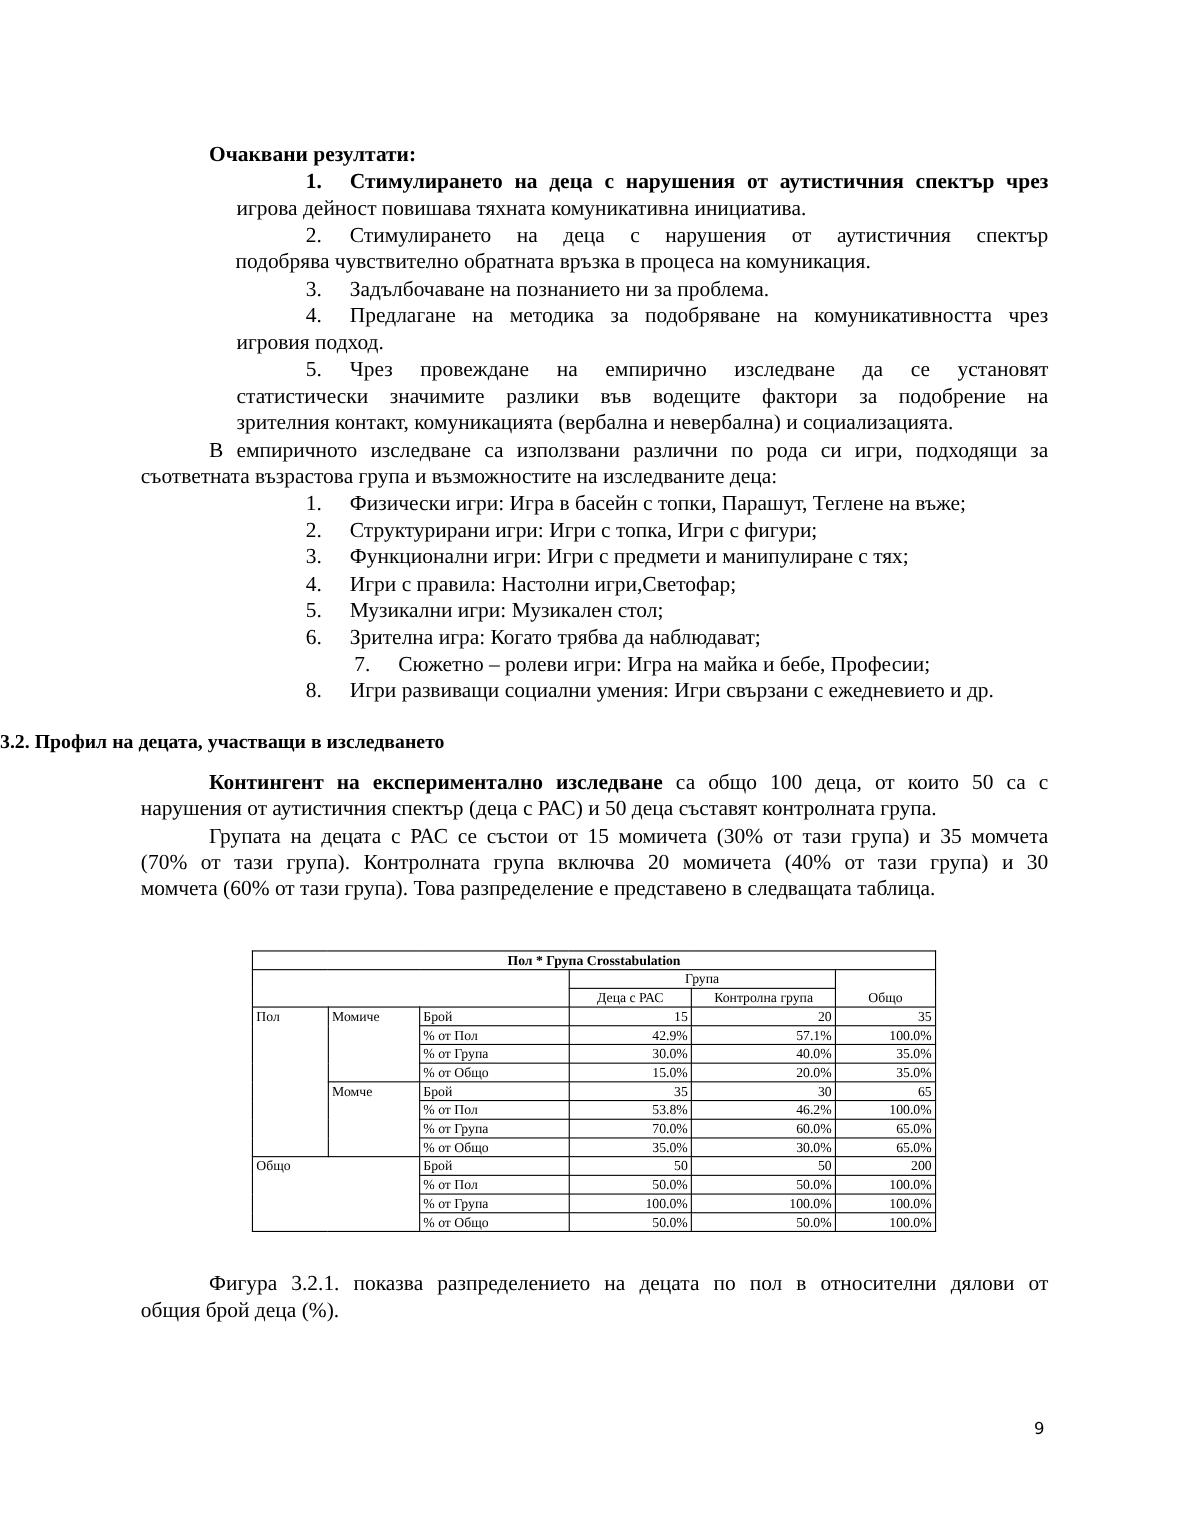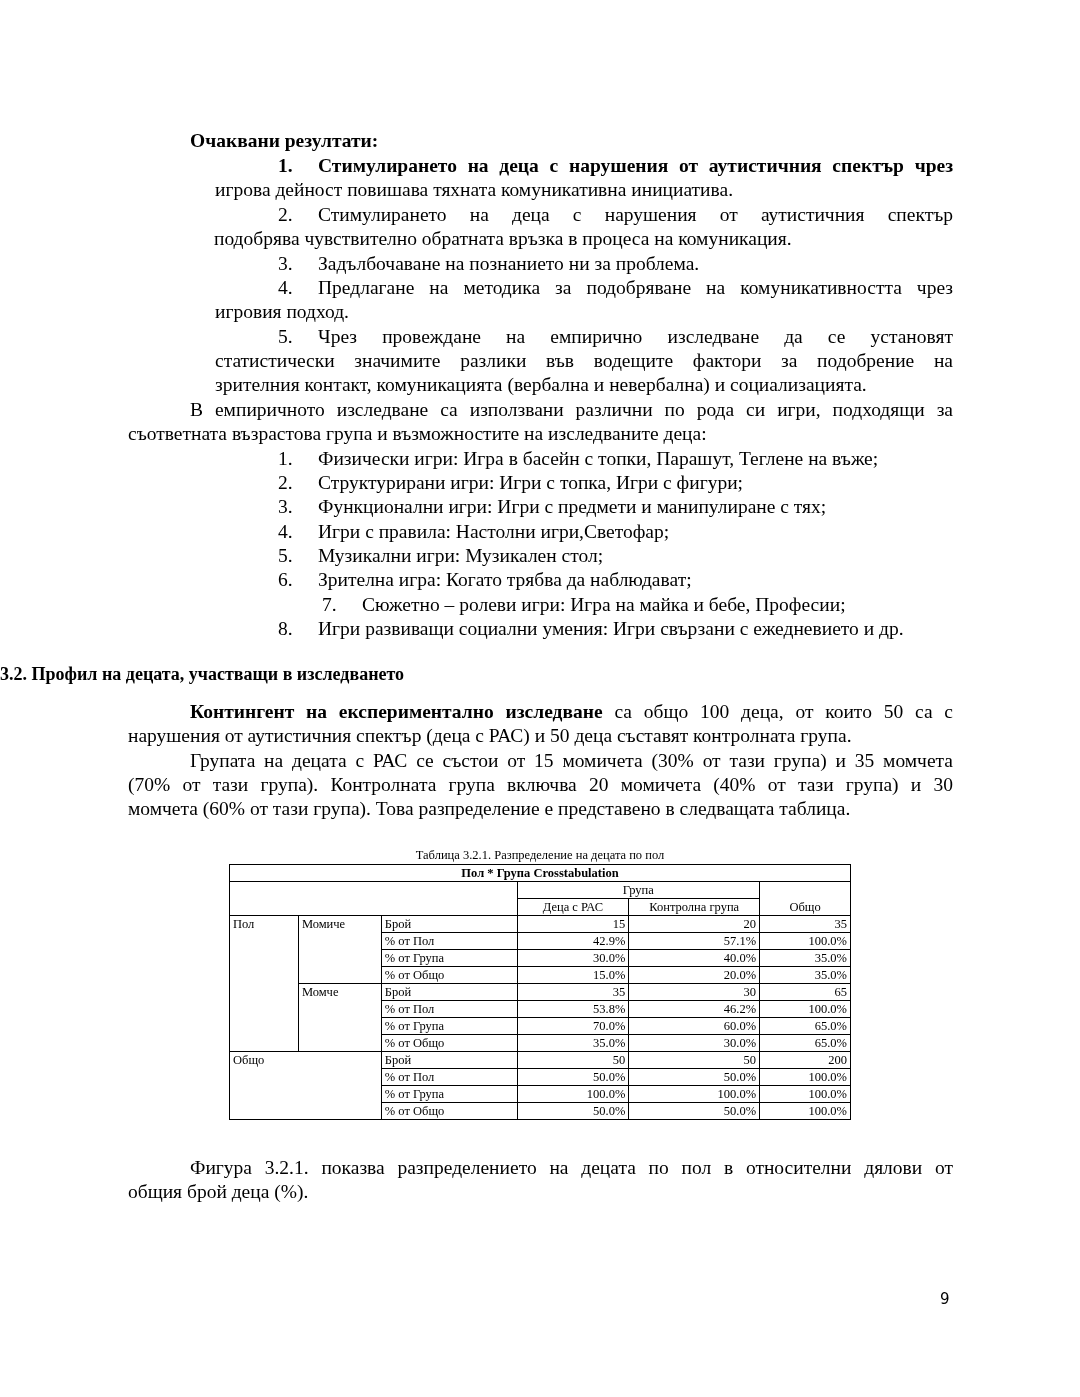--- a/index.html
+++ b/index.html
@@ -54,21 +54,20 @@
 
   <div class="sec-title">3.2. Профил на децата, участващи в изследването</div>
 
   <div class="line just" style="left:190px; top:700px; width:763px;"><span class="bold">Контингент на експериментално изследване</span><span> са общо 100 деца, от които 50 са с</span></div>
   <div class="line" style="left:128px; top:724px;">нарушения от аутистичния спектър (деца с РАС) и 50 деца съставят контролната група.</div>
 
   <div class="line just" style="left:190px; top:749px; width:763px;">Групата на децата с РАС се състои от 15 момичета (30% от тази група) и 35 момчета</div>
   <div class="line just" style="left:128px; top:773px; width:825px;">(70% от тази група). Контролната група включва 20 момичета (40% от тази група) и 30</div>
   <div class="line" style="left:128px; top:797px;">момчета (60% от тази група). Това разпределение е представено в следващата таблица.</div>
 
-  <div class="table-caption">Таблица 3.2.1. Разпределение на децата по пол</div>
 
   <table class="xt">
     <colgroup>
       <col style="width:69px">
       <col style="width:83px">
       <col style="width:136px">
       <col style="width:112px">
       <col style="width:131px">
       <col style="width:91px">
     </colgroup>

